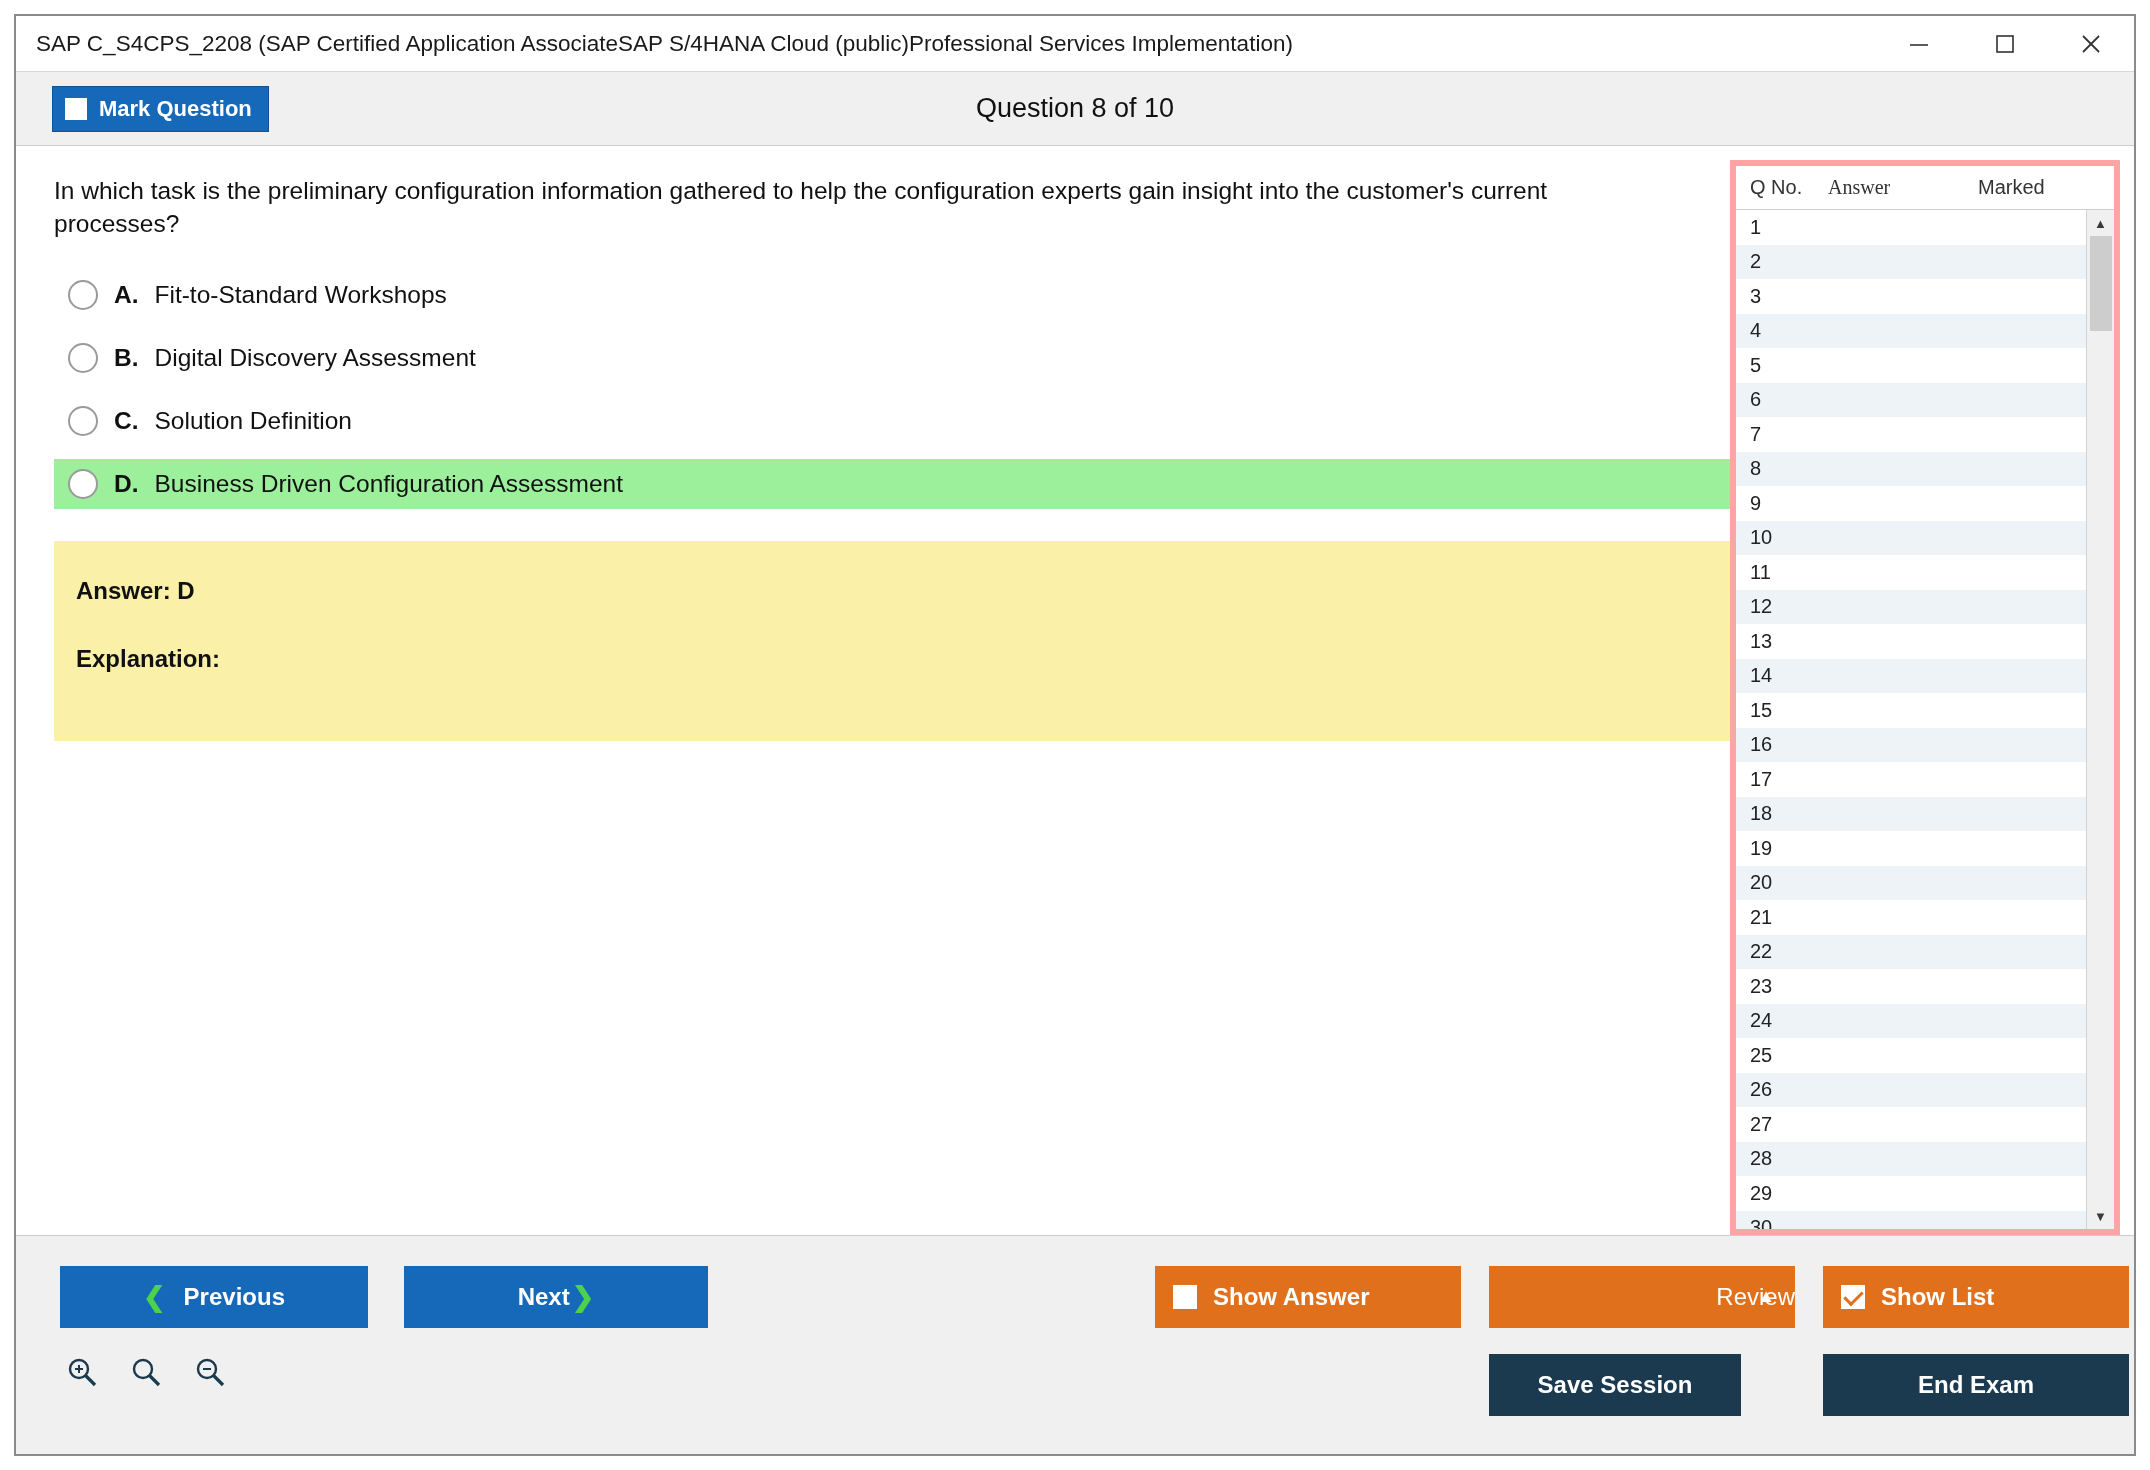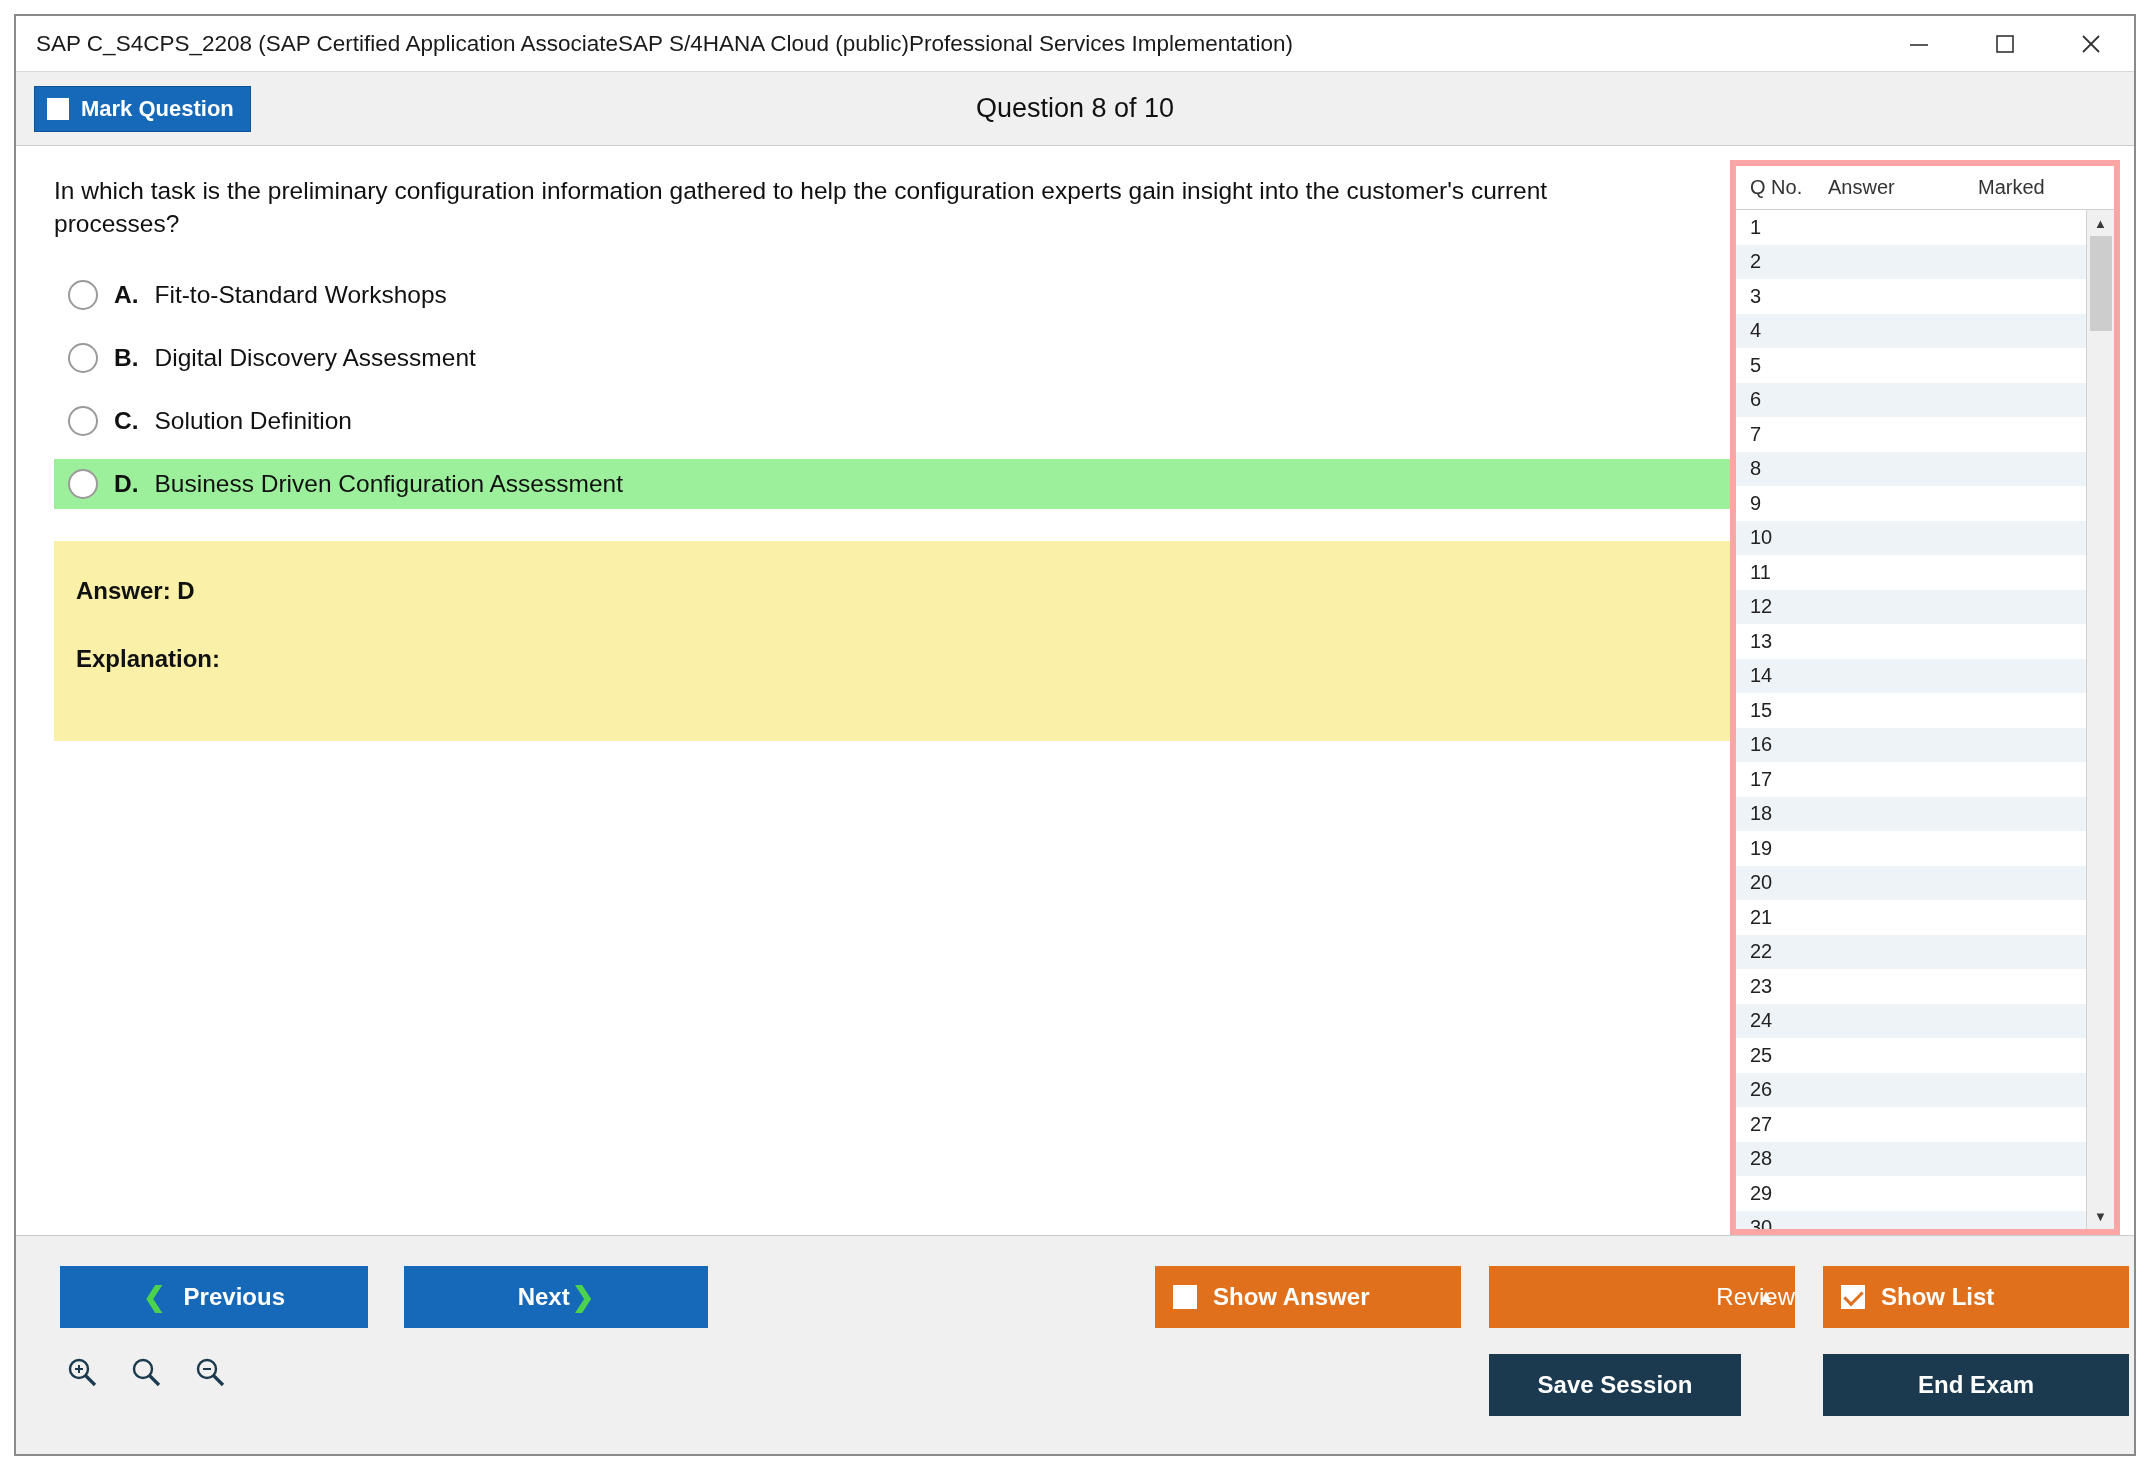--- a/index.html
+++ b/index.html
@@ -55,21 +55,21 @@
   .headerbar {
     height: 74px;
     background: #f0f0f0;
     border-bottom: 1px solid #cccccc;
     display: flex;
     align-items: center;
     position: relative;
     flex: none;
   }
   .mark-btn {
-    margin-left: 18px;
+    margin-left: 36px;
     background: #1668b8;
     color: #ffffff;
     border: 1px solid #0f5394;
     height: 46px;
     padding: 0 16px 0 12px;
     display: flex;
     align-items: center;
     gap: 12px;
     font-weight: bold;
     font-size: 22px;
@@ -163,21 +163,21 @@
   .list-head {
     display: flex;
     height: 44px;
     align-items: center;
     font-size: 20px;
     color: #333333;
     border-bottom: 1px solid #cfcfcf;
     flex: none;
   }
   .lh-no { width: 92px; padding-left: 14px; }
-  .lh-ans { width: 150px; }
+  .lh-ans { width: 150px; font-family: Liberation Serif, serif; }
   .lh-marked { flex: 1; text-align: left; padding-right: 12px;}
   .list-body {
     flex: 1;
     display: flex;
     min-height: 0;
   }
   .rows {
     flex: 1;
     overflow: hidden;
   }

